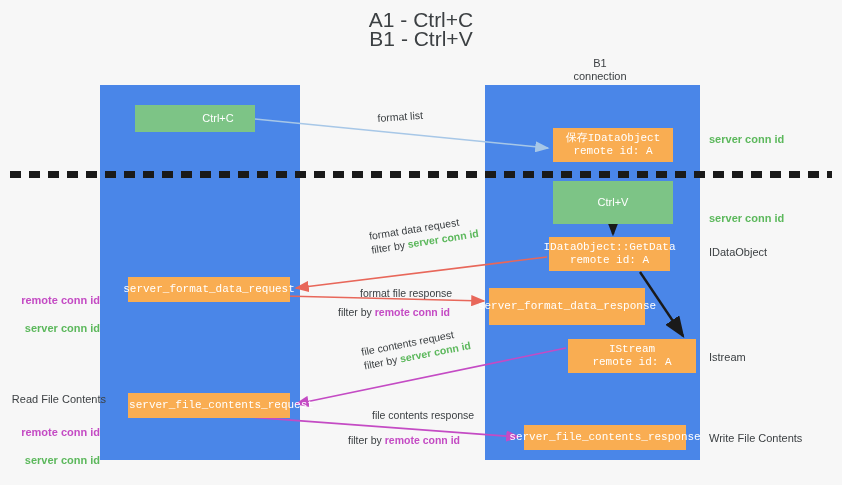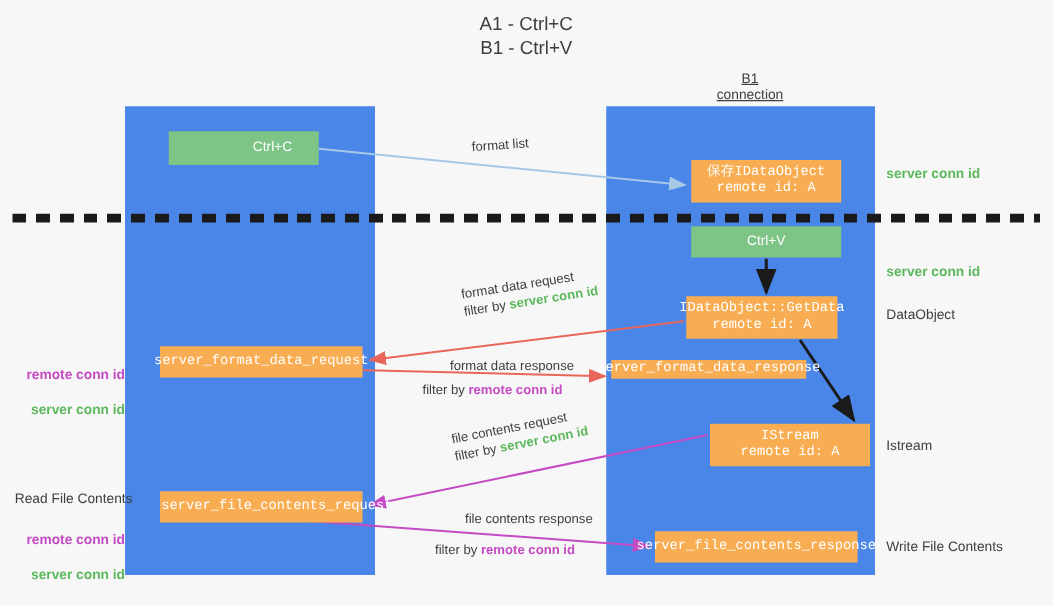--- a/index.html
+++ b/index.html
@@ -9,31 +9,31 @@
     font-family:"Liberation Sans","DejaVu Sans",sans-serif;
     overflow:hidden;
     position:relative;
   }
   #stage{position:absolute;left:0;top:0;width:842px;height:485px;}
   .abs{position:absolute;}
 
   
   #title{
     left:0;top:10px;width:842px;text-align:center;
-    font-size:15px;color:#3c4043;line-height:19px;
+    font-size:21px;color:#3c4043;line-height:19px;
     white-space:pre-line;
   }
 
   
   .col-head{
     text-align:center;font-size:11px;color:#3c4043;line-height:13px;
     white-space:pre-line;
   }
   #head-a1{left:140px;top:57px;width:120px;}
-  #head-b1{left:540px;top:57px;width:120px;text-decoration:underline;}
+  #head-b1{left:540px;top:57px;width:120px;}
 
   
   .lane{background:#4a86e8;}
   #lane-a1{left:100px;top:85px;width:200px;height:375px;}
   #lane-b1{left:485px;top:85px;width:215px;height:375px;}
 
   
   #divider{
     left:10px;top:171px;width:822px;height:7px;
     background:repeating-linear-gradient(to right,
@@ -45,25 +45,25 @@
     box-sizing:border-box;
     display:flex;align-items:center;justify-content:center;
     text-align:center;color:#ffffff;font-size:11px;line-height:13px;
     white-space:pre-line;
   }
   .green{background:#7dc486;}
   .orange{background:#f9ad52;font-family:Liberation Mono, monospace;}
 
   #n-ctrlc{left:135px;top:105px;width:120px;height:27px;padding-left:46px;}
   #n-idataobject{left:553px;top:128px;width:120px;height:34px;}
-  #n-ctrlv{left:553px;top:181px;width:120px;height:25px;}
+  #n-ctrlv{left:553px;top:181px;width:120px;height:43px;}
   #n-getdata{left:549px;top:237px;width:121px;height:34px;}
   #n-istream{left:568px;top:339px;width:128px;height:34px;}
   #n-sfdreq{left:128px;top:277px;width:162px;height:25px;}
-  #n-sfdres{left:489px;top:288px;width:156px;height:15px;}
+  #n-sfdres{left:489px;top:288px;width:156px;height:37px;}
   #n-sfcreq{left:128px;top:393px;width:162px;height:25px;padding-left:25px;}
   #n-sfcres{left:524px;top:425px;width:162px;height:25px;}
 
   
   .edge-label{
     font-size:10.5px;color:#3c4043;line-height:14px;white-space:nowrap;
   }
   .edge-label .g{color:#5cb85c;font-weight:bold;}
   .edge-label .m{color:#c44bc4;font-weight:bold;}
   .rot-up{transform:rotate(-9deg);transform-origin:left top;}
@@ -152,34 +152,34 @@
   <div class="abs node orange" id="n-sfcreq">server_file_contents_request</div>
   <div class="abs node orange" id="n-sfcres">server_file_contents_response</div>
 
   <div class="abs edge-label" id="lbl-formatlist">format list</div>
 
   <div class="abs edge-label rot-up" id="lbl-fdreq">
     <div>format data request</div>
     <div><span>filter by </span><span class="g">server conn id</span></div>
   </div>
 
-  <div class="abs edge-label" id="lbl-fdres">format data response</div>
+  <div class="abs edge-label" id="lbl-fdres">format file response</div>
   <div class="abs edge-label" id="lbl-fdres2"><span>filter by </span><span class="m">remote conn id</span></div>
 
   <div class="abs edge-label rot-up2" id="lbl-fcreq">
     <div>file contents request</div>
     <div><span>filter by </span><span class="g">server conn id</span></div>
   </div>
 
   <div class="abs edge-label" id="lbl-fcres">file contents response</div>
   <div class="abs edge-label" id="lbl-fcres2"><span>filter by </span><span class="m">remote conn id</span></div>
 
   <div class="abs side" id="side-r1"><span class="g">server conn id</span></div>
   <div class="abs side" id="side-r2"><span class="g">server conn id</span></div>
-  <div class="abs side" id="side-r3">DataObject</div>
+  <div class="abs side" id="side-r3">IDataObject</div>
   <div class="abs side" id="side-r4">Istream</div>
   <div class="abs side" id="side-r5">Write File Contents</div>
 
   <div class="abs side" id="side-l1">
     <div class="m">remote conn id</div>
     <div class="g">server conn id</div>
   </div>
   <div class="abs side" id="side-l2">Read File Contents</div>
   <div class="abs side" id="side-l3">
     <div class="m">remote conn id</div>

